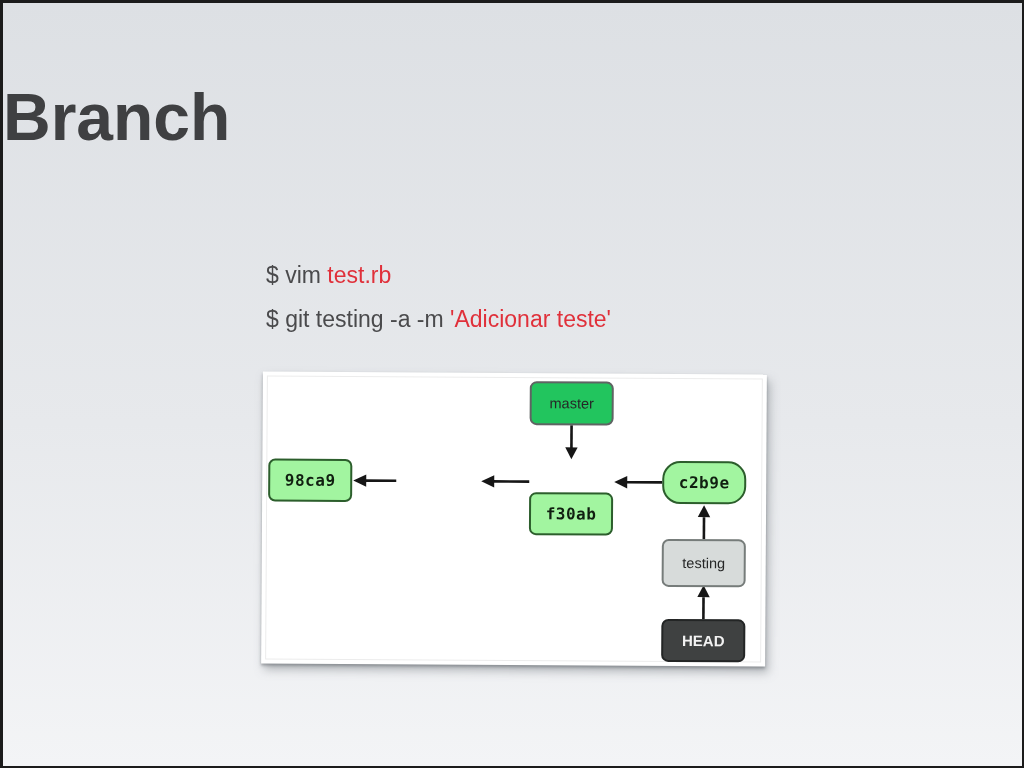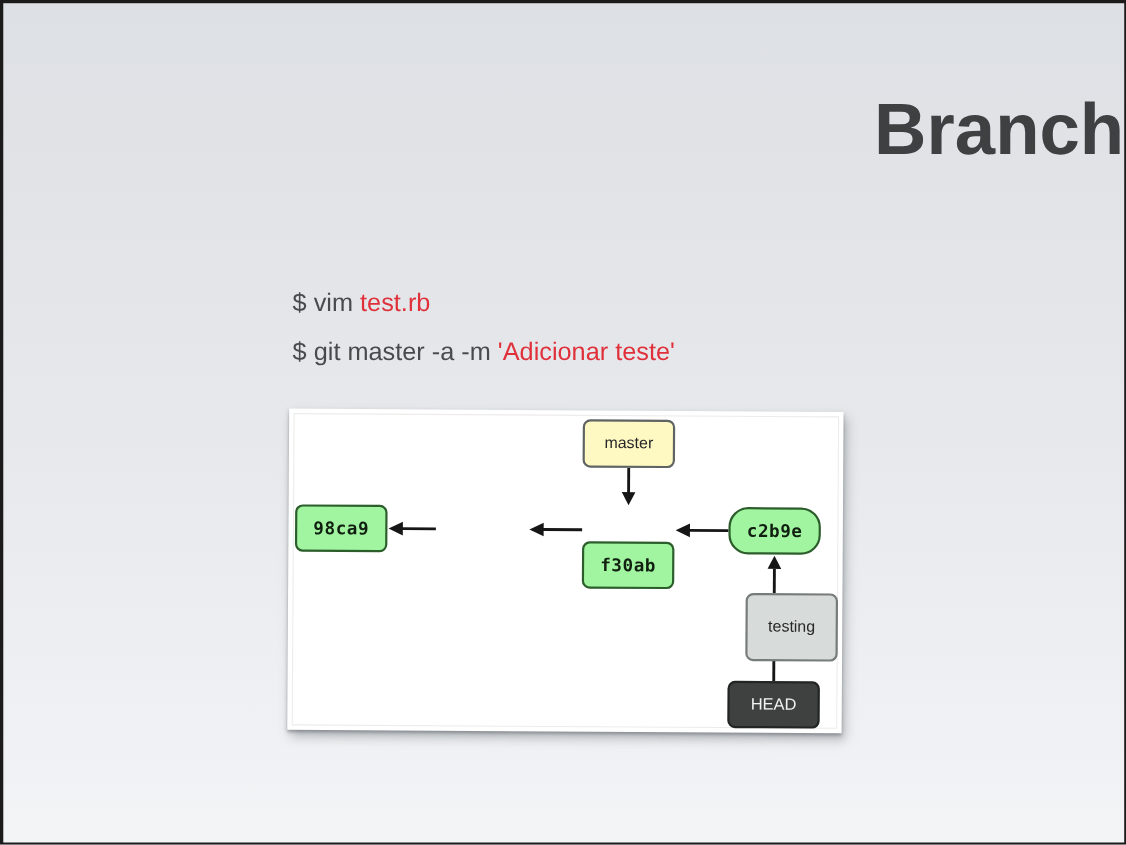--- a/index.html
+++ b/index.html
@@ -9,21 +9,21 @@
   }
   .slide {
     position:relative; box-sizing:border-box;
     width:1024px; height:768px;
     background:linear-gradient(to bottom, #dde0e4 0%, #e7e9ec 55%, #f3f4f6 100%);
     border:3px solid #1b1b1b;
     border-width:3px 2px 2px 3px;
   }
   .title {
     position:absolute; top:76px; left:0; width:100%;
-    margin:0; text-align:right;
+    margin:0; text-align:left;
     font-size:66px; font-weight:700; letter-spacing:0px;
     color:#3f4042;
   }
   .terminal {
     position:absolute; left:263px; top:250px;
     font-size:23px; font-weight:300; line-height:44px;
     color:#4a4a4c; white-space:nowrap;
   }
   .cmd-highlight { color:#e0303a; }
 
@@ -53,38 +53,38 @@
   }
   .commit-0 { left:6px; }
   .commit-1 { left:134px; }
   .commit-2 { left:267px;margin-top:32px; }
   .commit-3 { left:400px;border-radius:18px; }
   .branch {
     width:84px; height:44px;
     border:2.5px solid #5f6463;
     font-size:14.5px; color:#262727;
   }
-  .branch-master  { left:267px; top:8px;   background:#fef9c3; }
-  .branch-testing { left:416px; top:165px; height:62px; background:#d7dbda; border-color:#767c7a; }
+  .branch-master  { left:267px; top:8px;   background:#22c55e; }
+  .branch-testing { left:400px; top:165px; height:48px; background:#d7dbda; border-color:#767c7a; }
   .head-node {
     left:400px; top:245px; width:84px; height:43px;
     background:#3f4141; border:2.5px solid #232525;
-    font-size:15px; font-weight:400; color:#f2f2f2;
+    font-size:15px; font-weight:700; color:#f2f2f2;
   }
 </style>
 </head>
 <body>
 
 <div class="slide">
 
   <h1 class="title">Branch</h1>
 
   <div class="terminal">
     <div class="cmd-line"><span>$ vim </span><span class="cmd-highlight">test.rb</span></div>
-    <div class="cmd-line"><span>$ git master -a -m </span><span class="cmd-highlight">'Adicionar teste'</span></div>
+    <div class="cmd-line"><span>$ git testing -a -m </span><span class="cmd-highlight">'Adicionar teste'</span></div>
   </div>
 
   <div class="panel">
     <div class="panel-inner"></div>
 
     <svg class="arrows" viewBox="0 0 504 292">
       <g stroke="#161616" stroke-width="2.6" fill="#161616">
 
         <line x1="134" y1="108.5" x2="103" y2="108.5"></line>
         <polygon points="91,108.5 104,102.3 104,114.7" stroke="none"></polygon>

